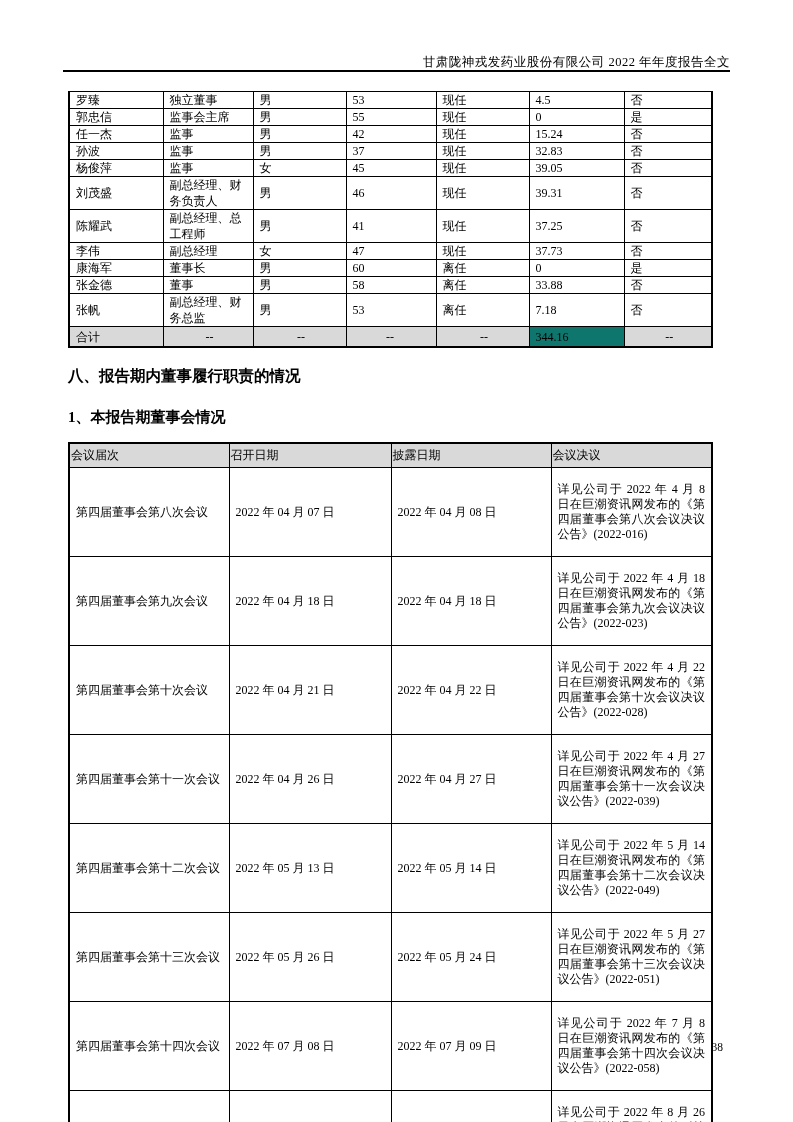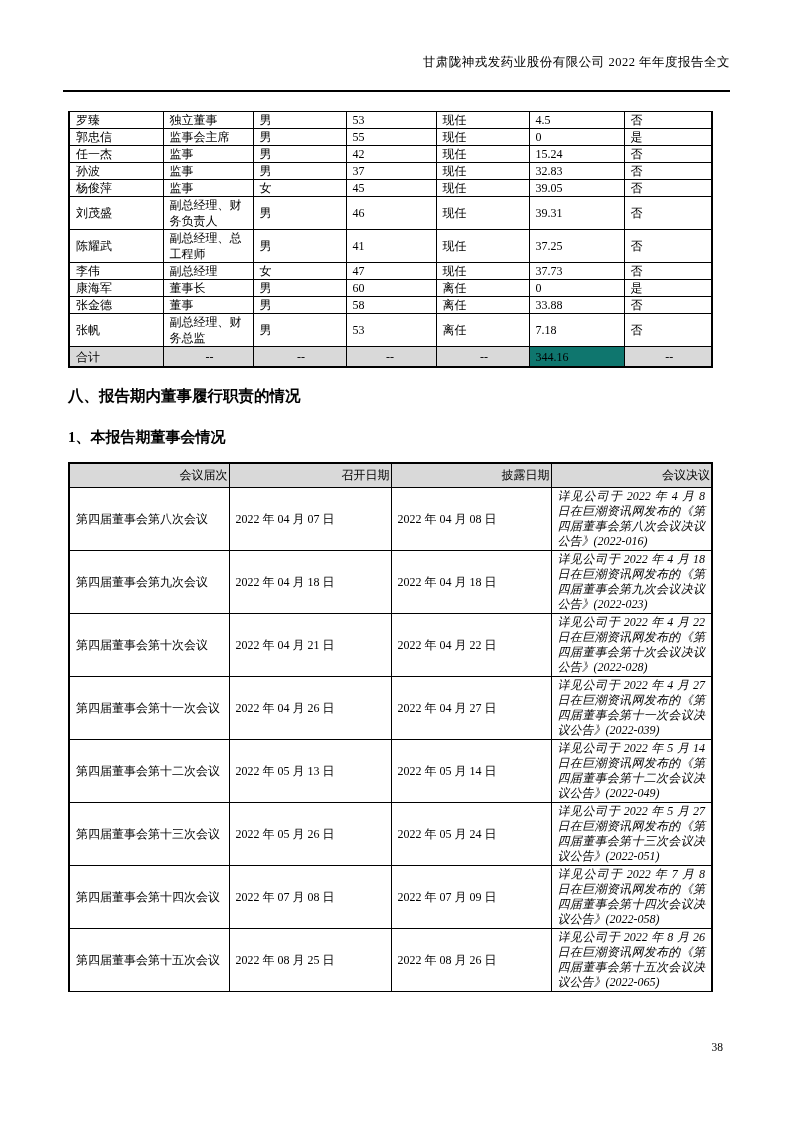--- a/index.html
+++ b/index.html
@@ -11,21 +11,21 @@
     background:#fff;
     font-family:"Liberation Serif","DejaVu Serif",serif;
     color:#000;
     overflow:hidden;
   }
   .doc-header{
     text-align:right;
     font-size:12.5px;
     line-height:16px;
     letter-spacing:.5px;
-    padding-bottom:20px;
+    padding-bottom:0;
     border-bottom:2px solid #000;
   }
   table{border-collapse:collapse;table-layout:fixed;width:643px;margin-left:5px;}
   td,th{overflow:hidden;word-break:break-all;}
 
   
   .t1{margin-top:19px;border:2px solid #000;border-top-width:1px;}
   .t1 td{
     border:1px solid #000;
     font-size:12px;line-height:16px;
@@ -48,31 +48,31 @@
     font-weight:bold;font-size:15px;line-height:16px;
     margin:24px 0 0 5px;
   }
 
   
   .t2{margin-top:17px;border:2px solid #000;border-bottom-width:1px;}
   .t2 th{
     background:var(--shade);
     border:1px solid #000;
     font-size:12px;font-weight:normal;
-    height:21px;text-align:right;
+    height:21px;text-align:left;
     vertical-align:middle;
   }
   .t2 td{
     border:1px solid #000;
     font-size:12px;line-height:15px;
     padding:2px 4px 2px 6px;
     vertical-align:middle;
     height:16px;
   }
-  .t2 .c-resolution{text-align:justify;padding:1px 6px;font-style:italic;}
+  .t2 .c-resolution{text-align:justify;padding:14px 6px;}
 
   .page-num{
     position:absolute;top:1041px;right:70px;
     font-size:11.5px;
   }
 </style>
 </head>
 <body>
 
 <div class="page" style="--shade: #d9d9d9;">

